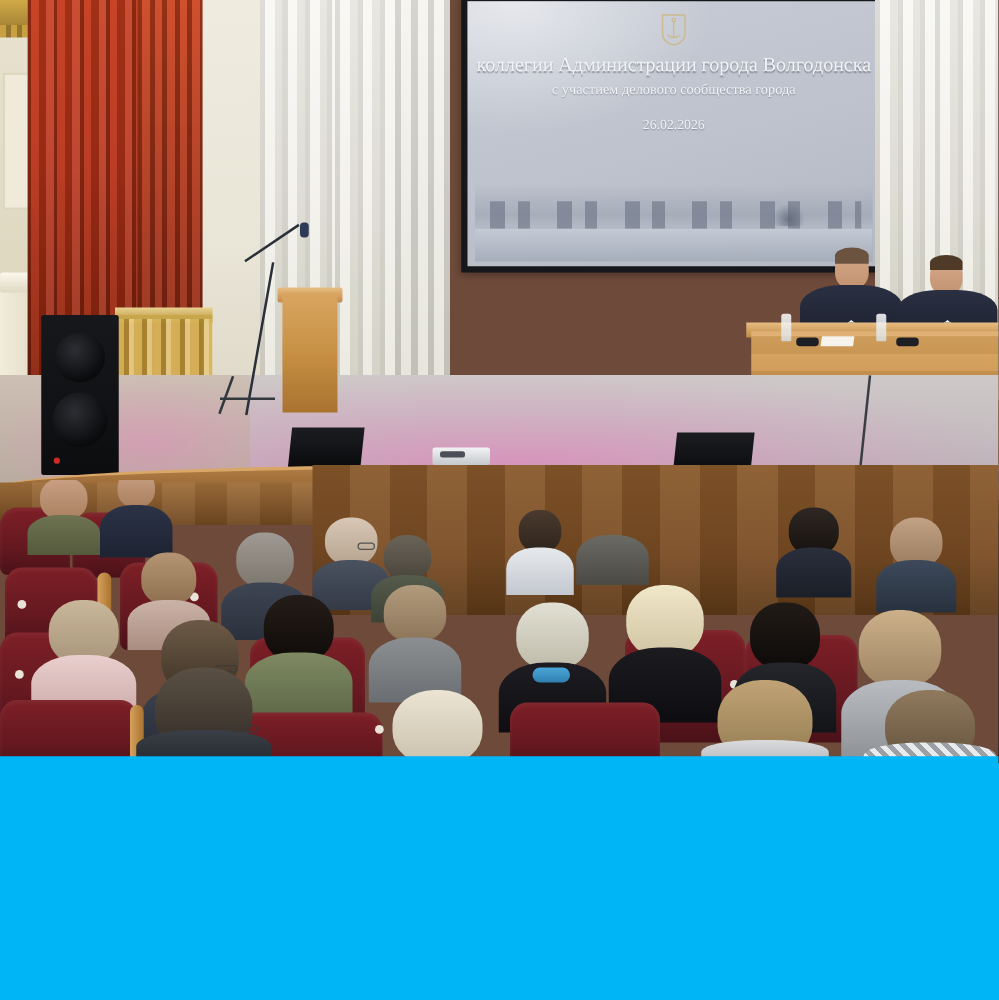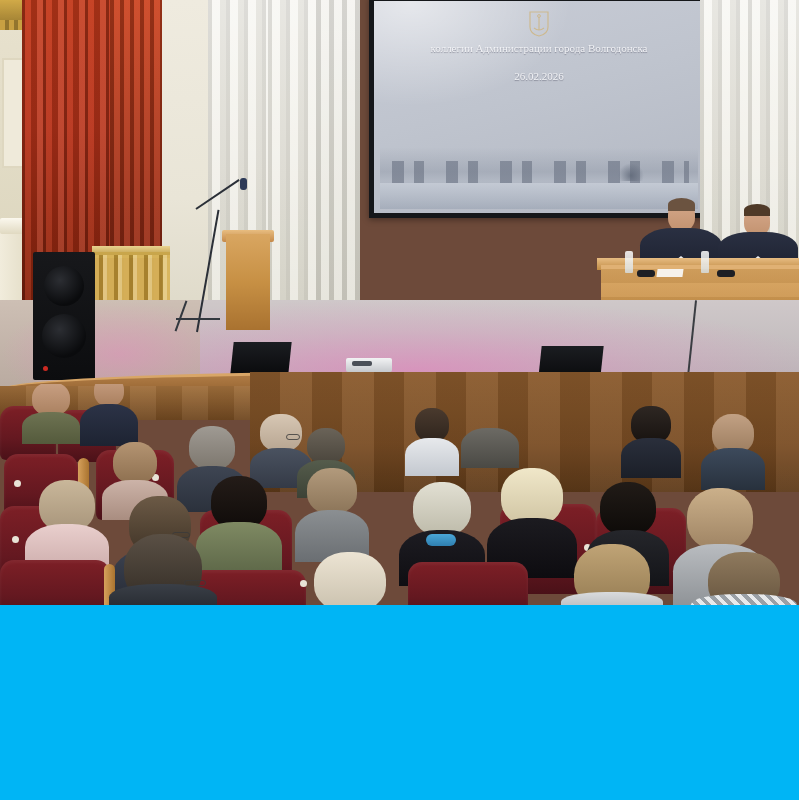--- a/index.html
+++ b/index.html
@@ -136,21 +136,21 @@
   }
   .slide-text {
     position:absolute; left:0; right:0; top:40px;
     text-align:center;
     color:#f2f3f6;
     font-family:"Liberation Serif", serif;
     text-shadow:0 1px 1px rgba(60,60,80,.45);
     line-height:1.45;
   }
   .slide-l1 { font-size:10.5px; letter-spacing:.3px; }
-  .slide-l2 { font-size:11px; }
+  .slide-l2 { font-size:16px; }
   .slide-l3 { font-size:11.5px; }
   .slide-date { margin-top:12px; font-size:11px; }
   .slide-photo {
     position:absolute; left:6px; right:6px; bottom:4px; height:62px;
     background:
       linear-gradient(180deg, rgba(190,196,206,.1) 0%, rgba(150,158,172,.55) 40%, rgba(176,183,195,.75) 55%, rgba(140,150,165,.5) 100%);
     overflow:hidden;
   }
   .skyline {
     position:absolute; left:4px; bottom:26px; width:96%; height:22px;
@@ -418,20 +418,21 @@
         <div class="screen-glow"></div>
 
         <svg class="slide-crest" viewBox="0 0 22 26">
           <path d="M2 1 H20 V16 Q20 23 11 25 Q2 23 2 16 Z" fill="none" stroke="#cdb98f" stroke-width="1.2"></path>
           <path d="M11 6 v13 M6 17 q5 4 10 0" stroke="#cdb98f" stroke-width="1.1" fill="none"></path>
           <circle cx="11" cy="5" r="1.4" fill="none" stroke="#cdb98f" stroke-width="1"></circle>
         </svg>
 
         <div class="slide-text">
           <div class="slide-l2">коллегии Администрации города Волгодонска</div>
+          <div class="slide-l3">с участием делового сообщества города</div>
           <div class="slide-date">26.02.2026</div>
         </div>
 
         <div class="slide-photo">
           <div class="skyline"></div>
           <div class="tree"></div>
           <div class="waterline"></div>
         </div>
       </div>
     </div>

